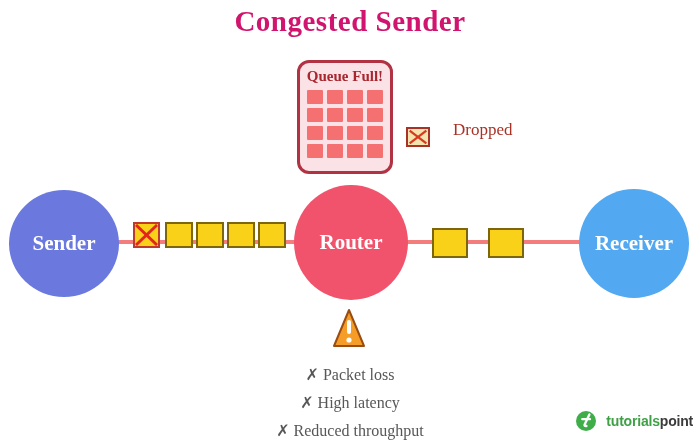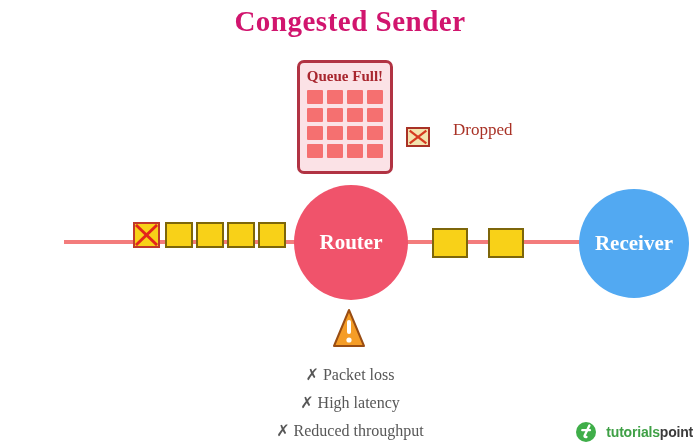--- a/index.html
+++ b/index.html
@@ -8,21 +8,21 @@
     font-family:"Liberation Serif","DejaVu Serif",serif;
   }
   
   .title{
     position:absolute;top:5px;left:0;width:100%;text-align:center;
     font-size:29px;font-weight:bold;color:#d1156e;letter-spacing:.5px;
   }
   
   .queue-box{
     position:absolute;left:297px;top:60px;width:90px;height:108px;
-    background:#fbe2e6;border:3px solid #b13343;border-radius:7px;
+    background:#fbe2e6;border:3px solid #b13343;border-radius:12px;
     padding:0 0;
   }
   .queue-label{
     margin-top:5px;text-align:center;font-size:15px;font-weight:bold;color:#a8262e;
   }
   .queue-grid{
     display:grid;grid-template-columns:repeat(4,1fr);gap:4px;
     margin:5px 7px 0 7px;
   }
   .queue-cell{height:14px;background:#f57070;border-radius:1px;}
@@ -67,21 +67,21 @@
   
   .warning{position:absolute;left:332px;top:307px;width:34px;height:42px;z-index:3;}
   .warning svg{display:block;width:100%;height:100%;}
   
   .issues{
     position:absolute;top:361px;left:0;width:100%;text-align:center;
     font-size:16px;color:#575757;line-height:28px;
   }
   
   .logo{
-    position:absolute;right:7px;bottom:1px;display:flex;align-items:center;gap:10px;
+    position:absolute;right:7px;bottom:12px;display:flex;align-items:center;gap:10px;
     font-family:"Liberation Sans","DejaVu Sans",sans-serif;font-size:14px;font-weight:bold;
     letter-spacing:-.2px;
   }
   .logo-icon{width:20px;height:20px;}
   .logo-icon svg{display:block;width:100%;height:100%;}
   .logo-text .green{color:#3fa046;}
   .logo-text .dark{color:#3b3b3b;}
 </style>
 </head>
 <body>
@@ -134,20 +134,21 @@
   <div class="packet"></div>
       <div class="packet"></div>
       <div class="packet"></div>
     </div>
 
   <div class="packets-right">
     <div class="packet"></div>
   <div class="packet"></div>
     </div>
 
+  <div class="node node-sender">Sender</div>
   <div class="node node-router">Router</div>
   <div class="node node-receiver">Receiver</div>
 
   <div class="warning">
     <svg viewBox="0 0 34 42">
       <polygon points="17,3 32,39 2,39" fill="#f59d27" stroke="#9a4d12" stroke-width="2" stroke-linejoin="round"></polygon>
       <rect x="15" y="13" width="4" height="14" rx="2" fill="#ffffff"></rect>
       <circle cx="17" cy="33" r="2.6" fill="#ffffff"></circle>
     </svg>
   </div>

